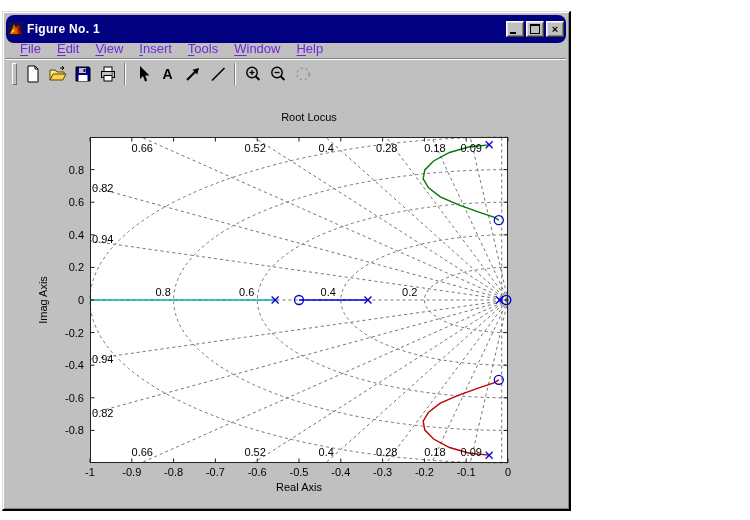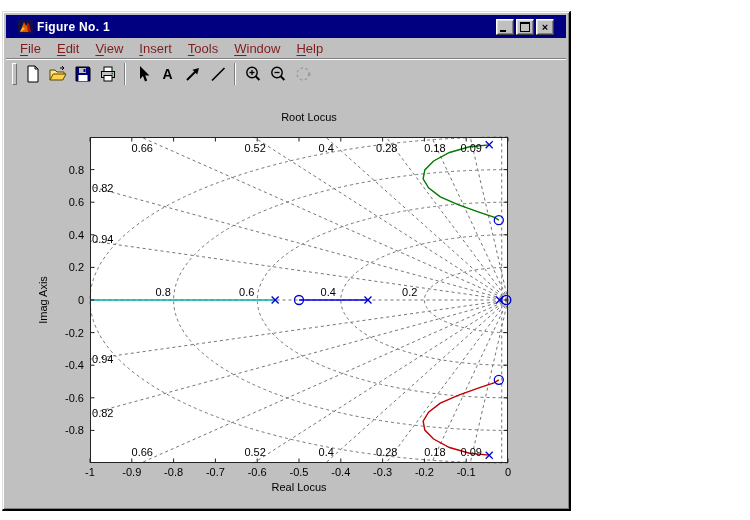--- a/index.html
+++ b/index.html
@@ -3,33 +3,33 @@
 <meta charset="utf-8">
 <style>
   html,body{margin:0;padding:0;background:#fff;}
   .page{position:relative;width:750px;height:520px;background:#ffffff;overflow:hidden;
         font-family:"Liberation Sans",sans-serif;}
   
   .win{position:absolute;left:2px;top:11px;width:566px;height:497px;background:#c0c0c0;
        border-top:1px solid #dcdcdc;border-left:1px solid #dcdcdc;
        border-right:2px solid #000;border-bottom:2px solid #000;
        box-shadow:inset 1px 1px 0 #fff, inset -1px -1px 0 #808080;}
-  .titlebar{position:absolute;left:3px;top:3px;right:3px;height:23px;background:#000080;
-            display:flex;align-items:center;padding:0 12px;}
+  .titlebar{position:absolute;left:3px;top:3px;right:3px;height:28px;background:#000080;
+            display:flex;align-items:center;padding:0 2px;border-radius:8px;}
   .titlebar .ttl{flex:1;color:#fff;font-size:12px;font-weight:bold;margin-left:4px;
                  letter-spacing:.3px;white-space:nowrap;}
   .winbtn{width:16px;height:14px;background:#c0c0c0;margin-left:2px;position:relative;
           border:1px solid;border-color:#ffffff #404040 #404040 #ffffff;
           box-shadow:inset 1px 1px 0 #dfdfdf, inset -1px -1px 0 #808080;
           display:flex;align-items:center;justify-content:center;
           font-size:11px;font-weight:bold;color:#000;line-height:10px;}
   .winbtn .minbar{position:absolute;left:3px;bottom:2px;width:6px;height:2px;background:#000;}
   .winbtn .maxbox{width:8px;height:7px;border:1px solid #000;border-top-width:2px;}
   .menubar{position:absolute;left:3px;top:22px;right:3px;height:29px;display:flex;
-           align-items:center;padding-left:6px;font-size:13px;color:#7f1d1d;text-align:center;}
+           align-items:center;padding-left:6px;font-size:13px;color:#6d28d9;text-align:center;}
   .menuitem{padding:3px 8px;white-space:nowrap;}
   .menuitem u{text-underline-offset:2px;}
   .toolbar{position:absolute;left:3px;top:46px;right:3px;height:30px;display:flex;
            align-items:center;border-top:1px solid #808080;
            box-shadow:inset 0 1px 0 #fff;padding-left:4px;}
   .tb-handle{width:3px;height:20px;margin:0 3px 0 2px;border:1px solid;
              border-color:#fff #707070 #707070 #fff;}
   .tb-btn{width:25px;height:23px;display:flex;align-items:center;justify-content:center;}
   .tb-sep{width:0;height:22px;border-left:1px solid #808080;border-right:1px solid #fff;
           margin:0 4px;}
@@ -151,21 +151,21 @@
           <circle cx="10" cy="10" r="6" fill="none" stroke="#9a9a9a" stroke-width="1.4" stroke-dasharray="2.5,2.5"></circle>
           <polygon points="16.5,8 14.5,11.5 18,11.5" fill="#9a9a9a"></polygon>
         </svg>
       </span>
     </div>
 
     <div class="canvas"></div>
   </div>
 
   <div class="plot-label plot-title">Root Locus</div>
-  <div class="plot-label xaxis-label">Real Locus</div>
+  <div class="plot-label xaxis-label">Real Axis</div>
   <div class="plot-label yaxis-label">Imag Axis</div>
 
   <div class="plot-hit"></div>
 
   <svg class="overlay-svg" width="750" height="520" viewBox="0 0 750 520">
       <rect x="90.5" y="137.5" width="417" height="325" fill="#fff"></rect>
       <path d="M 508 267.4 A 83.60000000000001 32.6 0 0 0 508 332.6" stroke="#757575" fill="none" stroke-dasharray="3,3" stroke-width="1"></path>
       <path d="M 508 234.8 A 167.20000000000002 65.2 0 0 0 508 365.2" stroke="#757575" fill="none" stroke-dasharray="3,3" stroke-width="1"></path>
       <path d="M 508 202.2 A 250.79999999999998 97.8 0 0 0 508 397.8" stroke="#757575" fill="none" stroke-dasharray="3,3" stroke-width="1"></path>
       <path d="M 508 169.6 A 334.40000000000003 130.4 0 0 0 508 430.4" stroke="#757575" fill="none" stroke-dasharray="3,3" stroke-width="1"></path>

